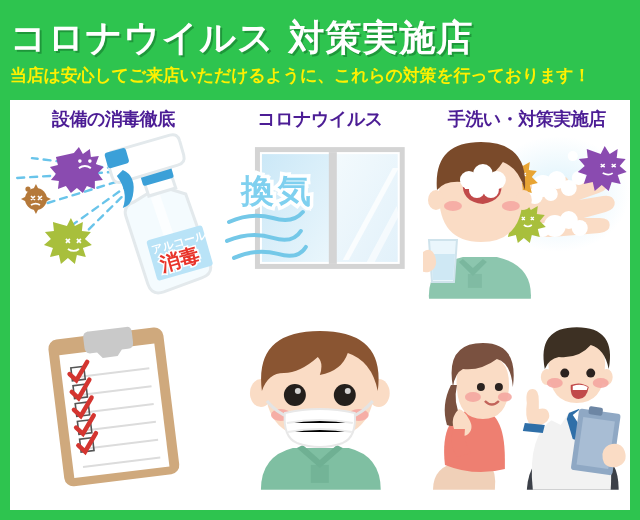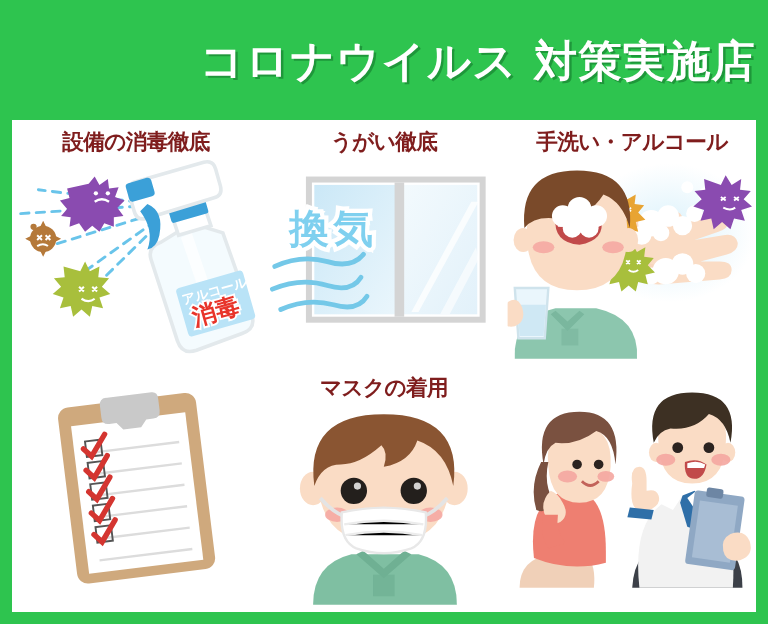--- a/index.html
+++ b/index.html
@@ -10,21 +10,21 @@
   }
   .poster{
     position:relative;width:640px;height:520px;
     background:#2ec44f;
     box-sizing:border-box;
     padding:0 10px 10px 10px;
   }
   
   .header{
     height:100px;width:620px;
-    display:flex;flex-direction:column;align-items:flex-end;justify-content:center;
+    display:flex;flex-direction:column;align-items:flex-start;justify-content:center;
     box-sizing:border-box;
   }
   .title{
     color:#ffffff;
     font-size:36px;font-weight:bold;
     letter-spacing:1px;
     text-shadow:2px 2px 0 rgba(0,70,20,.35);
     line-height:1;
     margin-top:4px;
   }
@@ -41,39 +41,40 @@
     background:#ffffff;
     box-sizing:border-box;
     display:flex;flex-direction:column;
   }
   .row{flex:1;display:flex;}
   .cell{
     flex:1;display:flex;flex-direction:column;align-items:center;
     position:relative;
   }
   .cell-title{
-    color:#7f1d1d;
+    color:#4c1d95;
     font-size:18px;font-weight:bold;
     letter-spacing:-.5px;
     margin-top:10px;
     white-space:nowrap;
     line-height:1;
   }
   .art{
     flex:1;width:100%;position:relative;
   }
   .art svg{position:absolute;left:0;top:0;width:100%;height:100%;}
 </style>
 </head>
 <body>
 
 <div class="poster">
 
   <div class="header">
     <div class="title">コロナウイルス 対策実施店</div>
+    <div class="subtitle">当店は安心してご来店いただけるように、これらの対策を行っております！</div>
   </div>
 
   <div class="board">
 
     <div class="row">
 
       <div class="cell">
         <div class="cell-title">設備の消毒徹底</div>
         <div class="art">
           <svg viewBox="0 0 207 165">
@@ -122,21 +123,21 @@
             <g>
               <rect x="141" y="98" width="58" height="42" rx="3" fill="#b9e3f7" transform="rotate(-16 170 119)"></rect>
               <text x="170" y="112" transform="rotate(-16 170 112)" text-anchor="middle" fill="#ffffff" font-size="11" font-weight="bold" font-family="'DejaVu Sans','Liberation Sans',sans-serif">アルコール</text>
               <text x="172" y="132" transform="rotate(-16 172 132)" text-anchor="middle" fill="#e8342a" stroke="#ffffff" stroke-width="3" paint-order="stroke" font-size="20" font-weight="bold" font-family="'DejaVu Sans','Liberation Sans',sans-serif">消毒</text>
             </g>
           </svg>
         </div>
       </div>
 
       <div class="cell">
-        <div class="cell-title">うがい徹底</div>
+        <div class="cell-title">コロナウイルス</div>
         <div class="art">
           <svg viewBox="0 0 207 165">
             <defs>
               <linearGradient id="glassL" x1="0" y1="0" x2="1" y2="1">
                 <stop offset="0" stop-color="#cbe8f7"></stop>
                   <stop offset="1" stop-color="#eaf6fc"></stop>
               </linearGradient>
               <linearGradient id="glassR" x1="0" y1="0" x2="1" y2="1">
                 <stop offset="0" stop-color="#f3fafd"></stop>
                   <stop offset="1" stop-color="#e2f1fa"></stop>
@@ -155,21 +156,21 @@
               <path d="M10 107 q24 -10 46 -3 q20 6 28 -7"></path>
               <path d="M17 124 q22 -10 44 -4 q20 6 28 -7"></path>
             </g>
 
             <text x="24" y="68" fill="#7fd0ef" stroke="#ffffff" stroke-width="7" paint-order="stroke" font-size="33" font-weight="bold" letter-spacing="4" font-family="'DejaVu Sans','Liberation Sans',sans-serif">換気</text>
           </svg>
         </div>
       </div>
 
       <div class="cell">
-        <div class="cell-title">手洗い・アルコール</div>
+        <div class="cell-title">手洗い・対策実施店</div>
         <div class="art">
           <svg viewBox="0 0 207 165">
             <defs>
               <radialGradient id="glow" cx="50%" cy="50%" r="50%">
                 <stop offset="0" stop-color="#d9f1fb" stop-opacity=".95"></stop>
                 <stop offset="1" stop-color="#d9f1fb" stop-opacity="0"></stop>
               </radialGradient>
             </defs>
             <ellipse cx="135" cy="60" rx="72" ry="58" fill="url(#glow)"></ellipse>
 
@@ -279,21 +280,20 @@
                   <rect x="66" y="110" width="13" height="13" fill="none" stroke="#555" stroke-width="1.6"></rect>
                   <path d="M64 116 l6 7 13 -17" stroke="#d43530" stroke-width="4.5" fill="none" stroke-linecap="round"></path>
                 </g>
               </g>
             </g>
           </svg>
         </div>
       </div>
 
       <div class="cell">
-        <div class="cell-title">マスクの着用</div>
         <div class="art">
           <svg viewBox="0 0 207 165">
             <path fill="#7fbfa2" d="M44 165 q0 -34 32 -42 l56 0 q32 8 32 42 z"></path>
             <path fill="#6fb093" d="M80 123 l23 20 23 -20 -6 -3 -17 15 -17 -15z"></path>
             <rect x="94" y="140" width="18" height="18" fill="#6fb093" opacity=".75"></rect>
             <ellipse cx="44" cy="68" rx="11" ry="14" fill="#fadcc5"></ellipse>
             <ellipse cx="162" cy="68" rx="11" ry="14" fill="#fadcc5"></ellipse>
             <path fill="#fadcc5" d="M48 58 q0 -48 55 -48 q55 0 55 48 q0 56 -55 56 q-55 0 -55 -56z"></path>
             <path fill="#8a5532" d="M45 66 q-8 -60 58 -60 q66 0 58 60 q-6 -30 -30 -38 q-6 18 -28 22 q4 -12 -2 -18 q-18 16 -34 16 q-16 0 -22 18z"></path>
             <circle cx="78" cy="70" r="11" fill="#231f1c"></circle>

